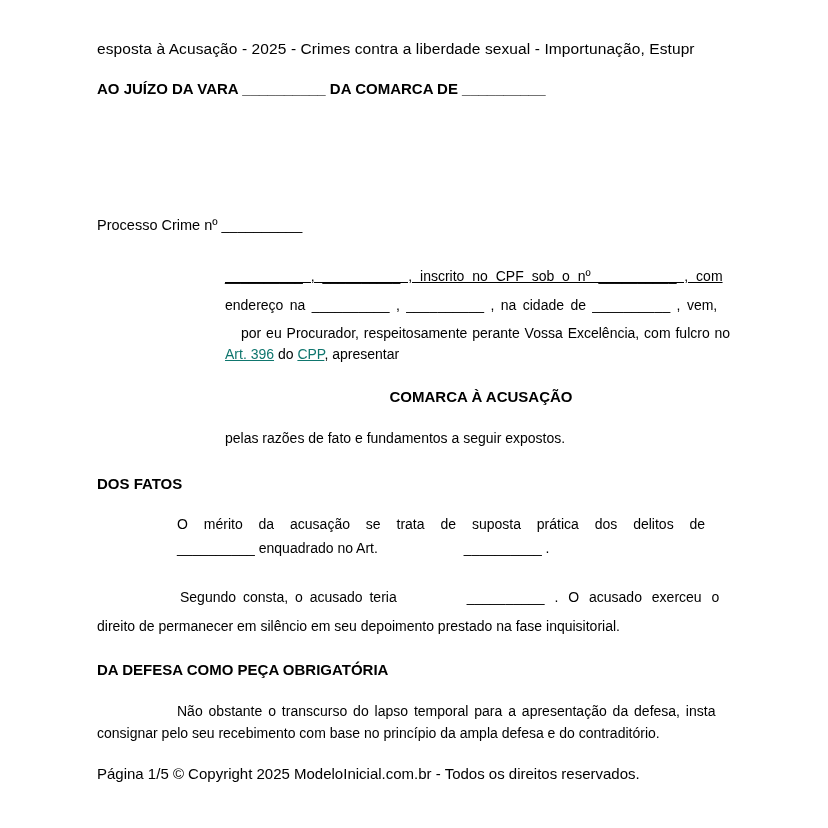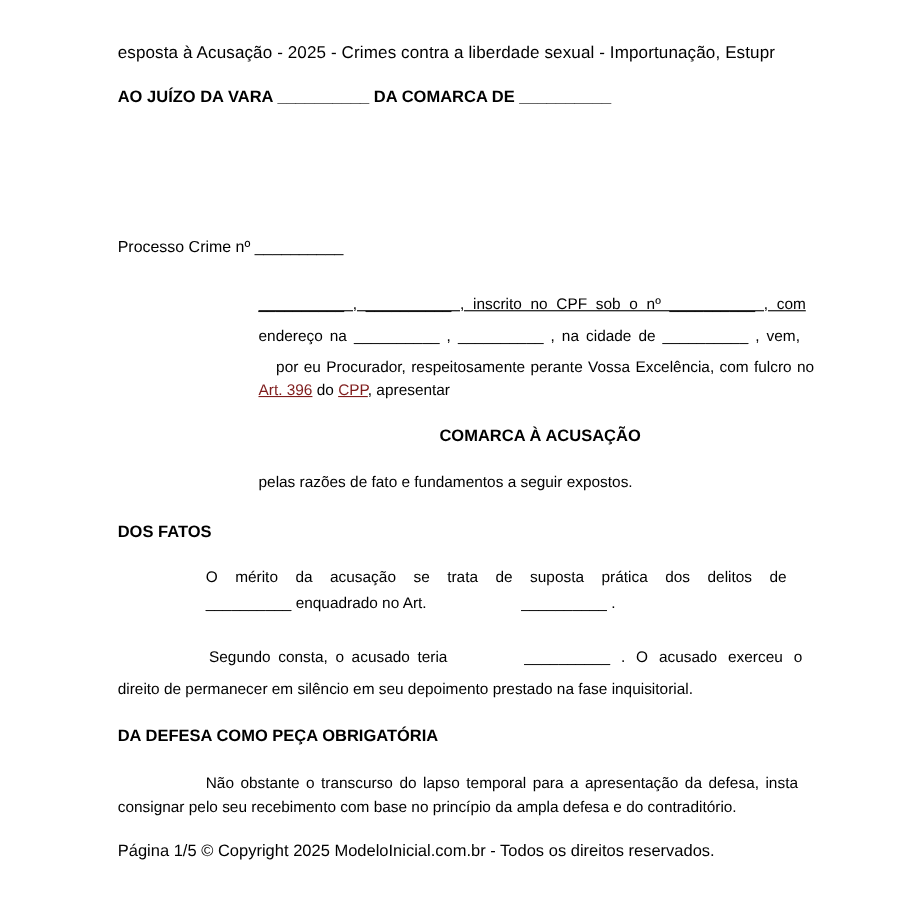--- a/index.html
+++ b/index.html
@@ -13,21 +13,20 @@
     height: 828px;
     background: #ffffff;
     color: #000000;
     font-family: "Liberation Sans", "DejaVu Sans", sans-serif;
     font-size: 14px;
     overflow: hidden;
   }
   .line {
     position: absolute;
     white-space: nowrap;
-    margin-left: 10px;
   }
   .doc-title {
     left: 97px;
     top: 40px;
     width: 641px;
     overflow: hidden;
     font-size: 15.5px;
     letter-spacing: 0.1px;
   }
   .addressing {
@@ -39,21 +38,21 @@
   .process-line {
     left: 97px;
     top: 217px;
     font-size: 14.5px;
   }
   .qual-l1 { left: 225px; top: 268px; word-spacing: 4px; text-decoration: underline; }
   .qual-l2 { left: 225px; top: 297px; word-spacing: 2.5px; }
   .qual-l3 { left: 225px; top: 325px; word-spacing: 1px; padding-left: 16px; }
   .qual-l4 { left: 225px; top: 346px; }
   a.doc-link {
-    color: #7f1d1d;
+    color: #0f766e;
     text-decoration: underline;
     cursor: pointer;
   }
   .main-heading {
     left: 225px;
     top: 388px;
     width: 512px;
     text-align: center;
     font-weight: bold;
     font-size: 15px;

